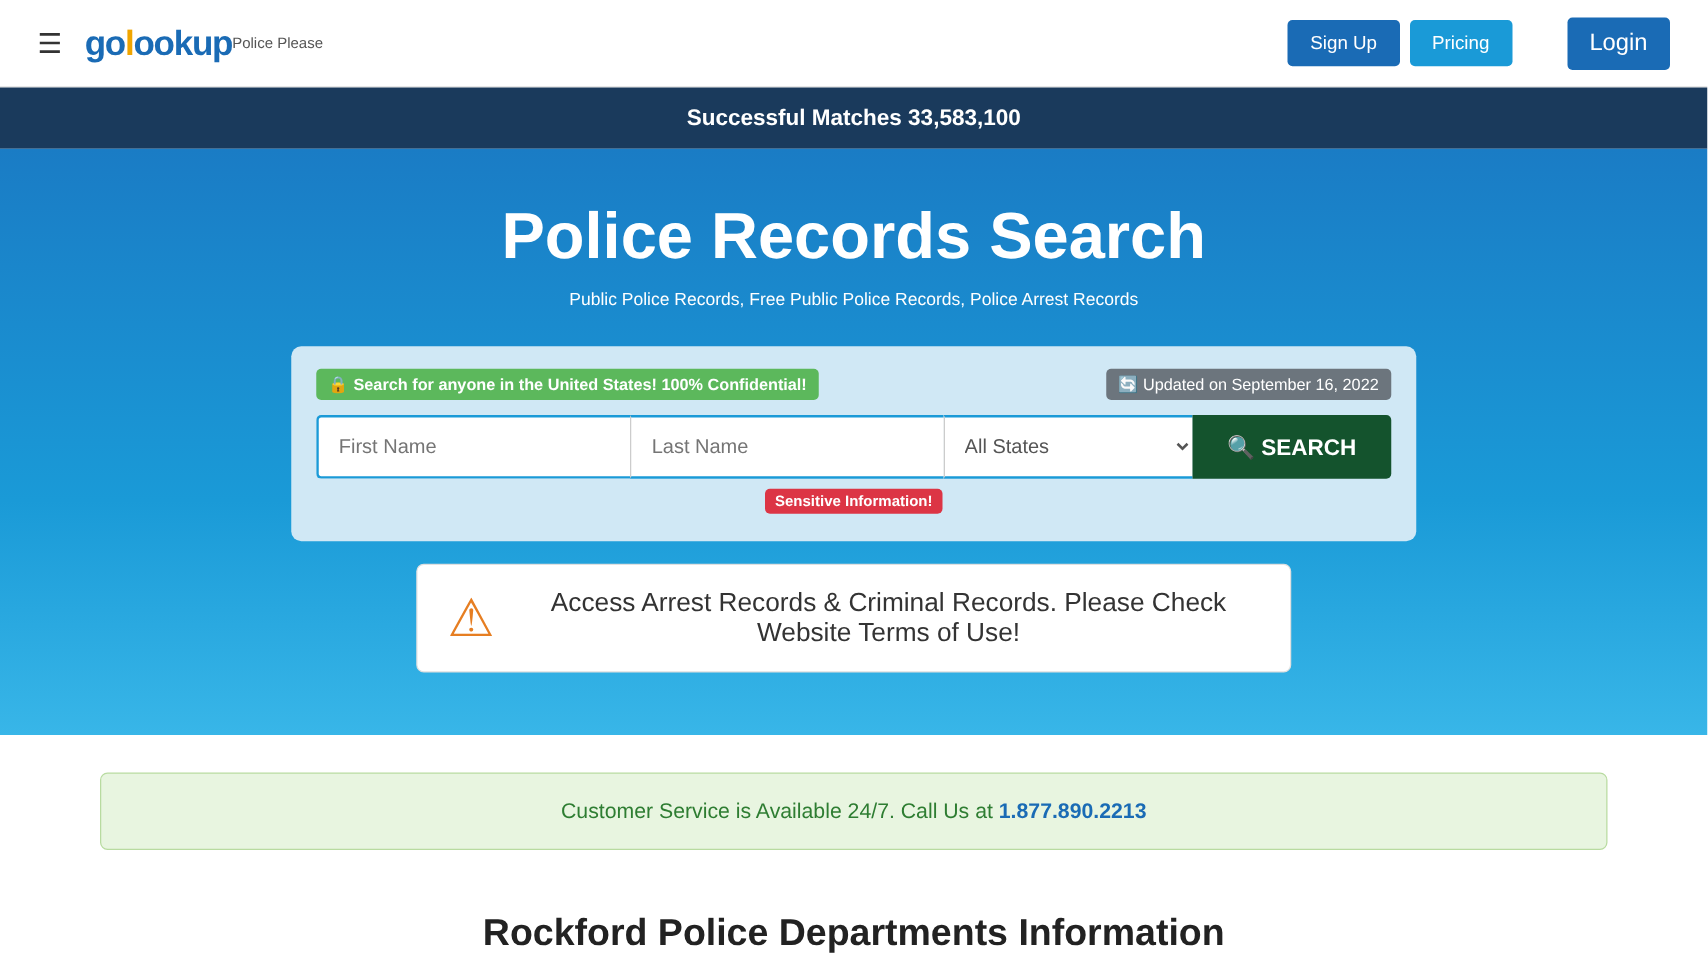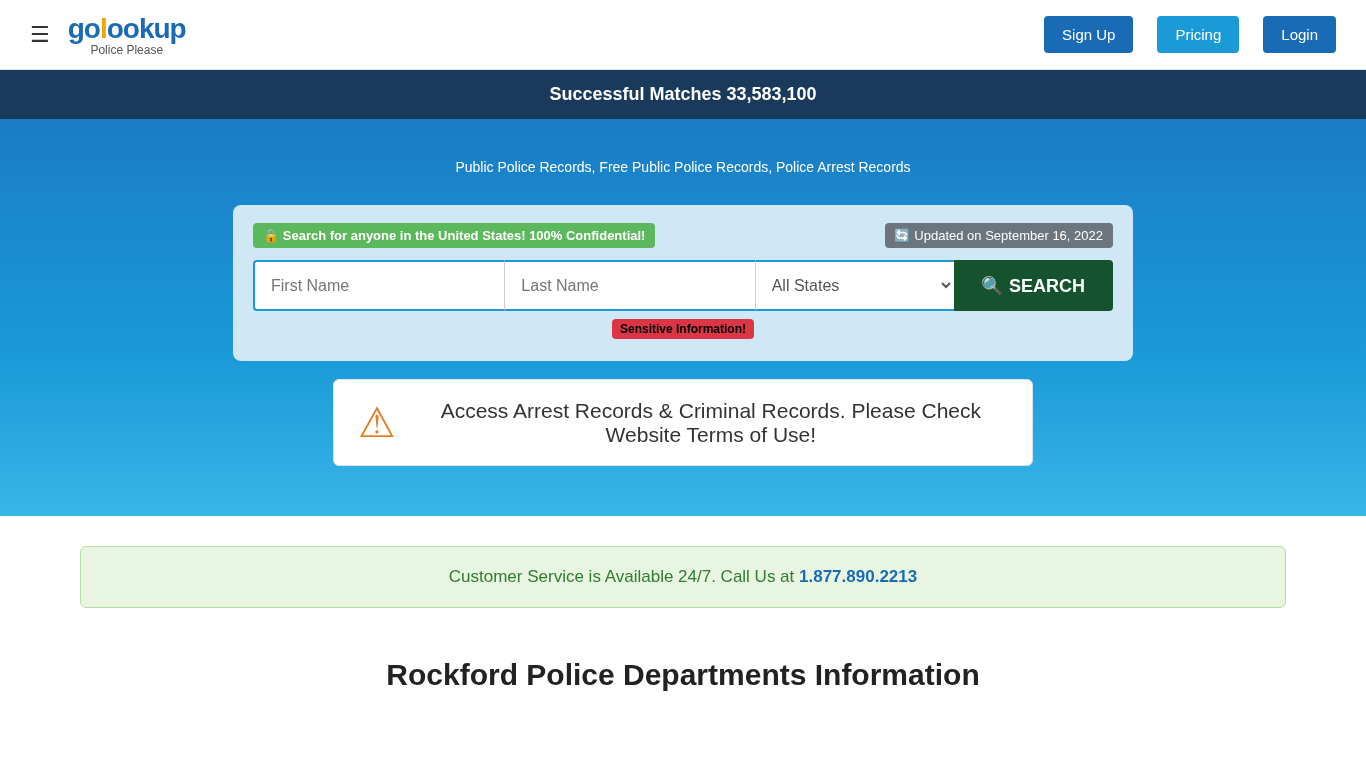--- a/index.html
+++ b/index.html
@@ -32,27 +32,27 @@
       letter-spacing: -1px;
     }
     .logo-subtitle {
       font-size: 12px;
       color: #555;
       text-align: center;
       margin-top: -2px;
     }
     .logo-wrapper {
       display: flex;
-      flex-direction: column;
+      flex-direction: row;
       align-items: center;
     }
     .navbar-right {
       display: flex;
       align-items: center;
-      gap: 24px;
+      gap: 8px;
     }
     .btn-signup {
       background: #1a6bb5;
       color: #fff;
       border: none;
       padding: 10px 18px;
       border-radius: 4px;
       cursor: pointer;
       font-size: 15px;
     }
@@ -65,21 +65,22 @@
       cursor: pointer;
       font-size: 15px;
     }
     .btn-login {
       background: #1a6bb5;
       color: #fff;
       border: none;
       padding: 10px 18px;
       border-radius: 4px;
       cursor: pointer;
-      font-size: 15px;
+      font-size: 19px;
+      margin-left: 36px;
     }
 
     
     .matches-banner {
       background: #1a3a5c;
       color: #fff;
       text-align: center;
       padding: 14px;
       font-size: 18px;
       font-weight: bold;
@@ -172,21 +173,21 @@
       padding: 14px 28px;
       font-size: 18px;
       font-weight: bold;
       border-radius: 0 4px 4px 0;
       cursor: pointer;
       white-space: nowrap;
     }
     .sensitive-badge {
       display: inline-block;
       background: #dc3545;
-      color: #000000;
+      color: #ffffff;
       font-size: 12px;
       font-weight: bold;
       padding: 3px 8px;
       border-radius: 4px;
       margin-top: 8px;
     }
 
     
     .warning-box {
       background: #fff;
@@ -257,20 +258,21 @@
     <button class="btn-pricing">Pricing</button>
     <button class="btn-login">Login</button>
   </div>
 </nav>
 
 <div class="matches-banner">
   <span>Successful Matches 33,583,100</span>
 </div>
 
 <div class="hero">
+  <h1>Police Records Search</h1>
   <p>Public Police Records, Free Public Police Records, Police Arrest Records</p>
 
   <div class="search-container">
     <div class="search-top-row">
       <span class="search-confidential">🔒 Search for anyone in the United States! 100% Confidential!</span>
       <span class="search-updated">🔄 Updated on September 16, 2022</span>
     </div>
     <div class="search-fields">
       <input class="search-input" type="text" placeholder="First Name" style="">
       <input class="search-input last-name" type="text" placeholder="Last Name" style="">

